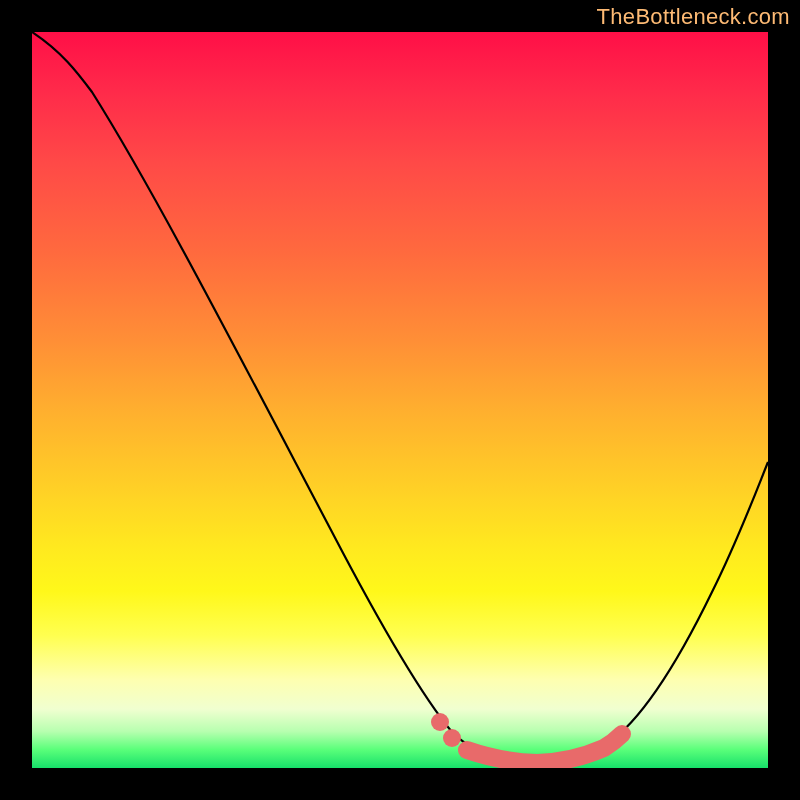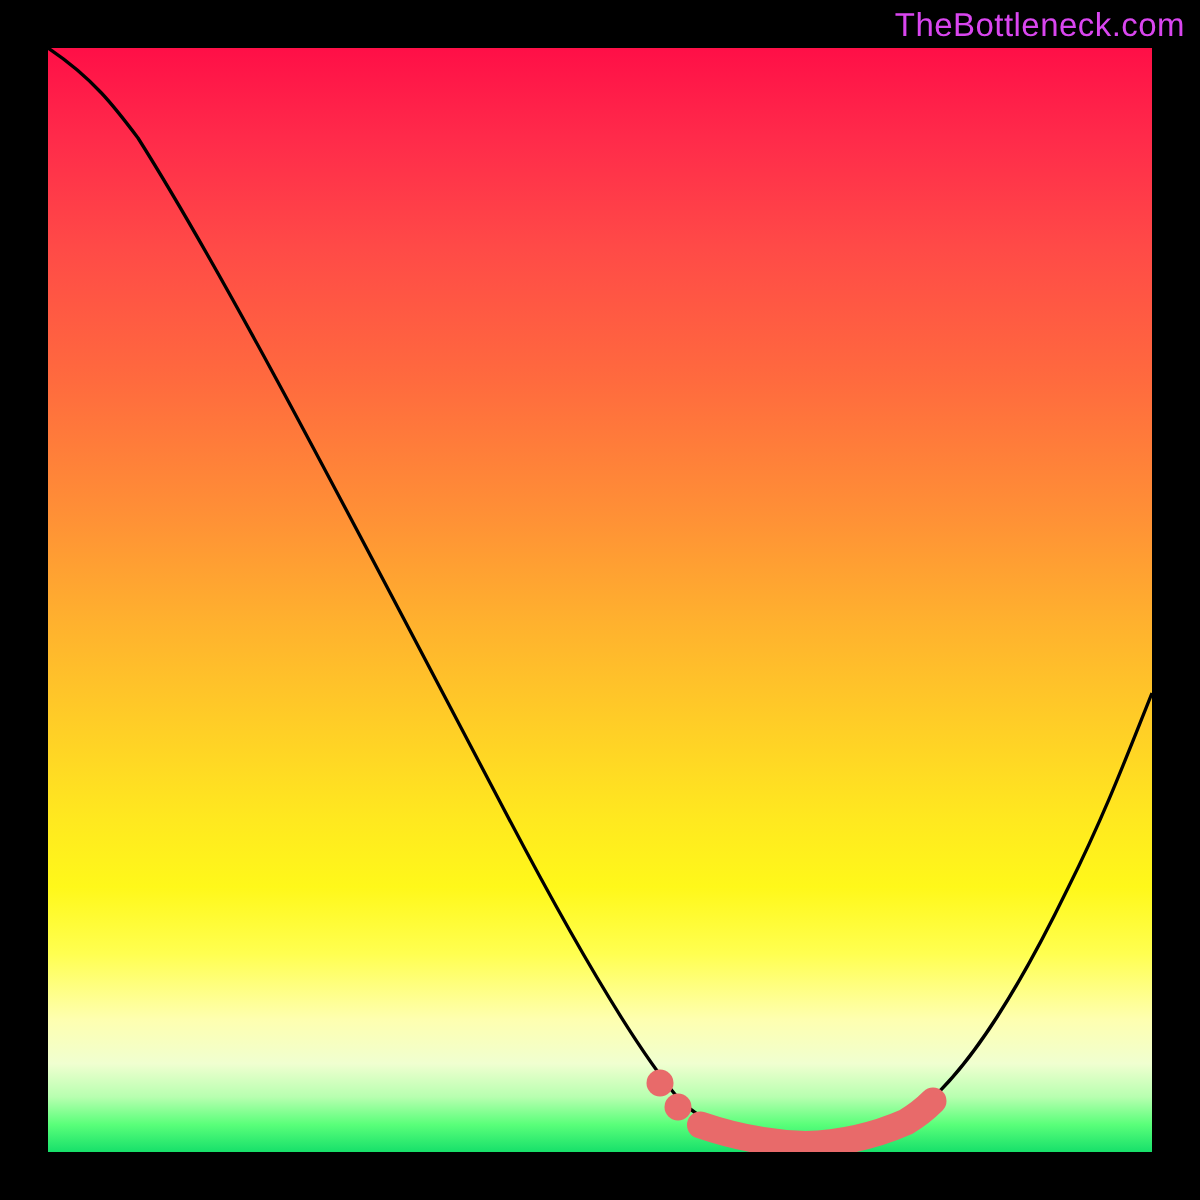--- a/index.html
+++ b/index.html
@@ -14,21 +14,21 @@
   .frame {
     position: relative;
     width: 800px;
     height: 800px;
     background: #000;
   }
   .watermark {
     position: absolute;
     top: 4px;
     right: 10px;
-    color: #d946ef;
+    color: #fdba74;
     font-size: 22px;
     font-weight: 500;
     letter-spacing: 0.3px;
     z-index: 50;
   }
   .plot-area {
     position: absolute;
     left: 32px;
     top: 32px;
     width: 736px;

